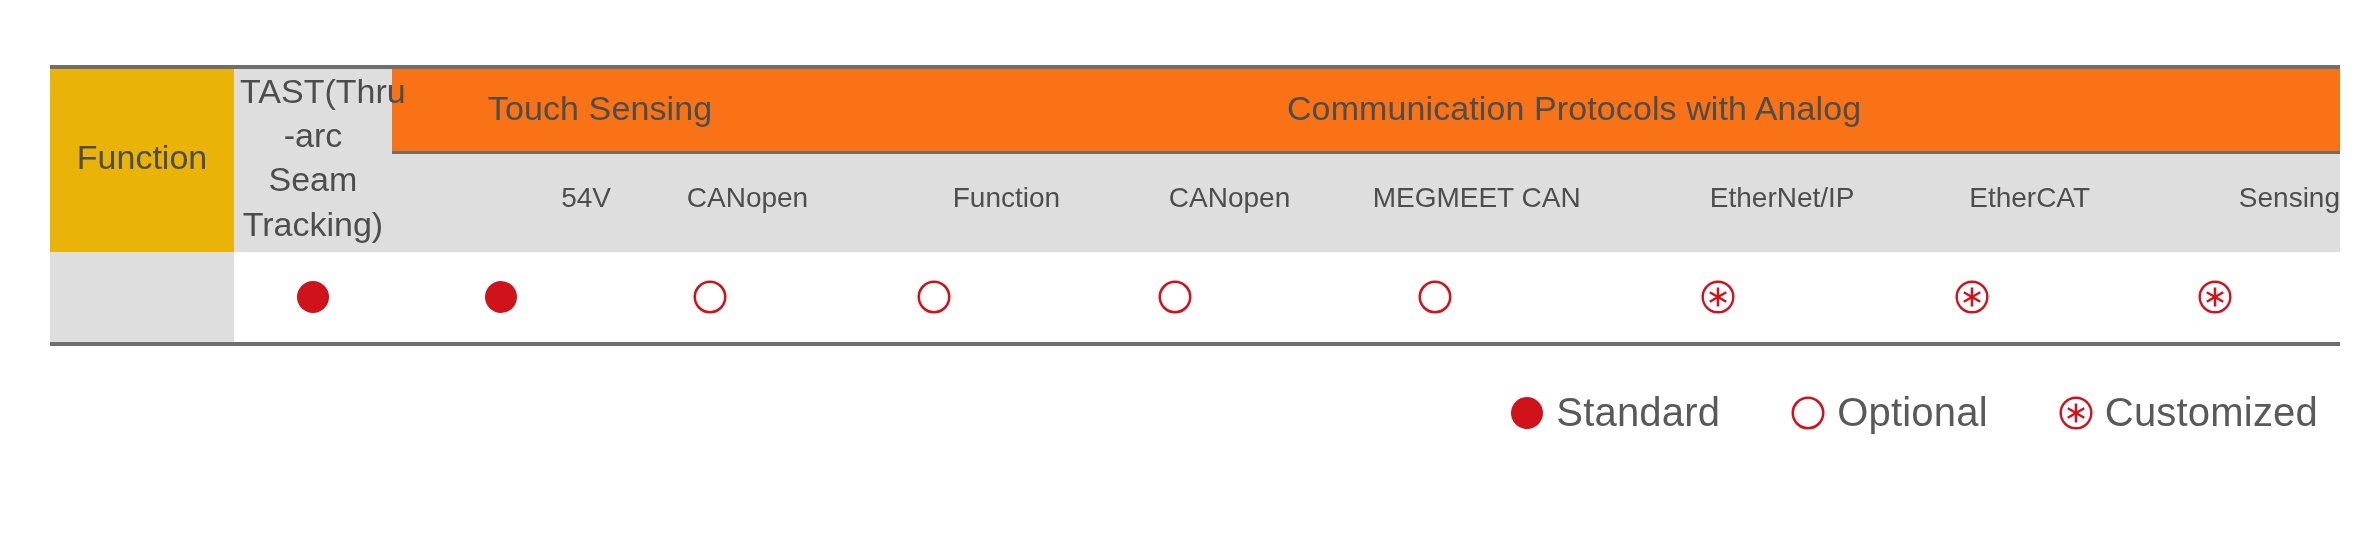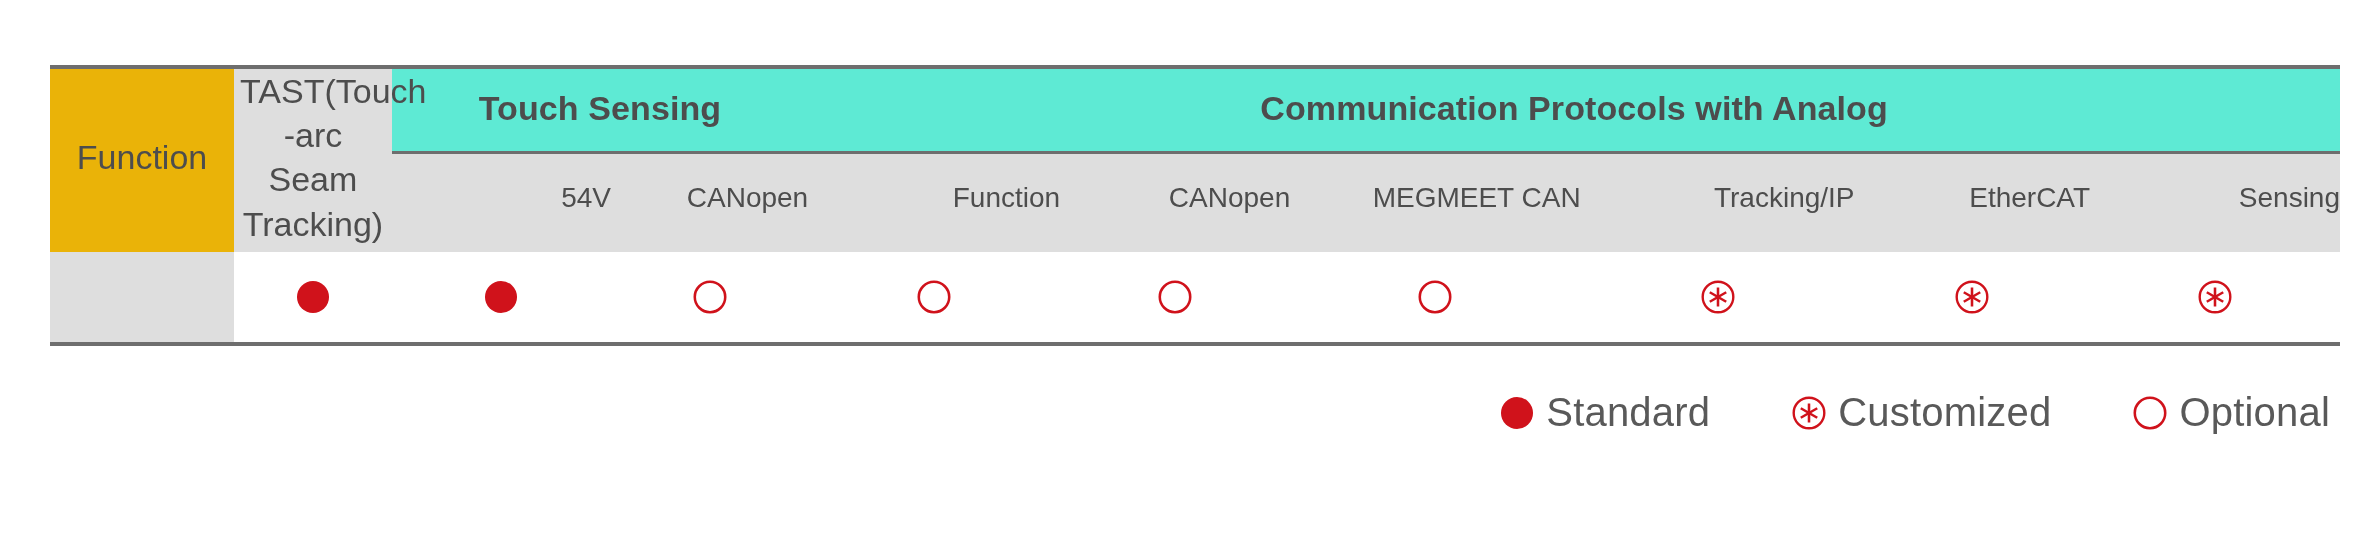--- a/index.html
+++ b/index.html
@@ -32,23 +32,23 @@
 
   .spec-table td, .spec-table th {
     padding: 0;
     margin: 0;
     border: 0;
     vertical-align: middle;
   }
 
   
   .hdr-cell {
-    background: #5eead4;
-    color: #4d4d4d;
-    font-weight: bold;
+    background: #f97316;
+    color: #4d4d4d;
+    font-weight: normal;
     font-size: 34px;
     line-height: 1.28;
     text-align: center;
     letter-spacing: 0.1px;
   }
 
   
   .rule-top > td {
     border-top: 4px solid #6e6e6e;
   }
@@ -113,27 +113,27 @@
   .mark {
     display: inline-block;
     vertical-align: middle;
     line-height: 0;
   }
   .mark svg { display: block; }
 
   
   .legend {
     position: absolute;
-    left: 12px;
+    left: 0;
     top: 390px;
     width: 2340px;
     display: flex;
     justify-content: flex-end;
     align-items: center;
-    gap: 16px;
+    gap: 5px;
     padding-right: 22px;
     box-sizing: border-box;
   }
   .legend-item {
     display: flex;
     align-items: center;
     margin-left: 66px;
   }
   .legend-item:first-child { margin-left: 0; }
   .legend-mark {
@@ -166,37 +166,37 @@
       <col style="width:215px">
       <col style="width:228px">
     </colgroup>
 
     <tbody>
 
       <tr class="group-row rule-top">
         <td class="function-cell" rowspan="2">Function</td>
 
         <td class="tast-cell" rowspan="2">
-          <span>TAST(Touch</span><br>
+          <span>TAST(Thru</span><br>
           <span>-arc Seam</span><br>
           <span>Tracking)</span>
         </td>
 
         <td class="hdr-cell group-label" colspan="2">Touch Sensing</td>
 
         <td class="hdr-cell group-label" colspan="6">Communication Protocols with Analog</td>
       </tr>
 
       <tr class="sub-row">
         <td>54V</td>
         <td>CANopen</td>
         <td>Function</td>
         <td>CANopen</td>
         <td>MEGMEET CAN</td>
-        <td>Tracking/IP</td>
+        <td>EtherNet/IP</td>
         <td>EtherCAT</td>
         <td>Sensing</td>
       </tr>
 
       <tr class="data-row">
         <td class="function-blank"></td>
         <td><span class="mark"><svg width="34" height="34" viewBox="0 0 34 34">
                 <circle cx="17" cy="17" r="16" fill="#d0121b"></circle>
               </svg></span></td>
         <td><span class="mark"><svg width="34" height="34" viewBox="0 0 34 34">
@@ -235,31 +235,31 @@
       </tr>
     </tbody>
   </table>
 
   <div class="legend">
     <div class="legend-item">
       <span class="legend-mark"><svg width="34" height="34" viewBox="0 0 34 34">
             <circle cx="17" cy="17" r="16" fill="#d0121b"></circle>
           </svg></span>
       <span class="legend-label">Standard</span>
+    </div>
+    <div class="legend-item">
+      <span class="legend-mark"><svg width="34" height="34" viewBox="0 0 34 34">
+            <circle cx="17" cy="17" r="15.225" fill="none" stroke="#d0121b" stroke-width="2.55"></circle>
+          </svg></span>
+      <span class="legend-label">Optional</span>
     </div>
     <div class="legend-item">
       <span class="legend-mark"><svg width="34" height="34" viewBox="0 0 34 34">
             <circle cx="17" cy="17" r="15.31" fill="none" stroke="#d0121b" stroke-width="2.3800000000000003"></circle>
             <line x1="17" y1="7.5078" x2="17" y2="26.4922" stroke="#d0121b" stroke-width="2.55" stroke-linecap="butt"></line>
             <line x1="25.220486337802647" y1="12.253900000000002" x2="8.77951366219735" y2="21.7461" stroke="#d0121b" stroke-width="2.55" stroke-linecap="butt"></line>
             <line x1="25.220486337802647" y1="21.746100000000002" x2="8.77951366219735" y2="12.253899999999998" stroke="#d0121b" stroke-width="2.55" stroke-linecap="butt"></line>
           </svg></span>
       <span class="legend-label">Customized</span>
     </div>
-    <div class="legend-item">
-      <span class="legend-mark"><svg width="34" height="34" viewBox="0 0 34 34">
-            <circle cx="17" cy="17" r="15.225" fill="none" stroke="#d0121b" stroke-width="2.55"></circle>
-          </svg></span>
-      <span class="legend-label">Optional</span>
-    </div>
   </div>
 
 </div>
 
 </body></html>

